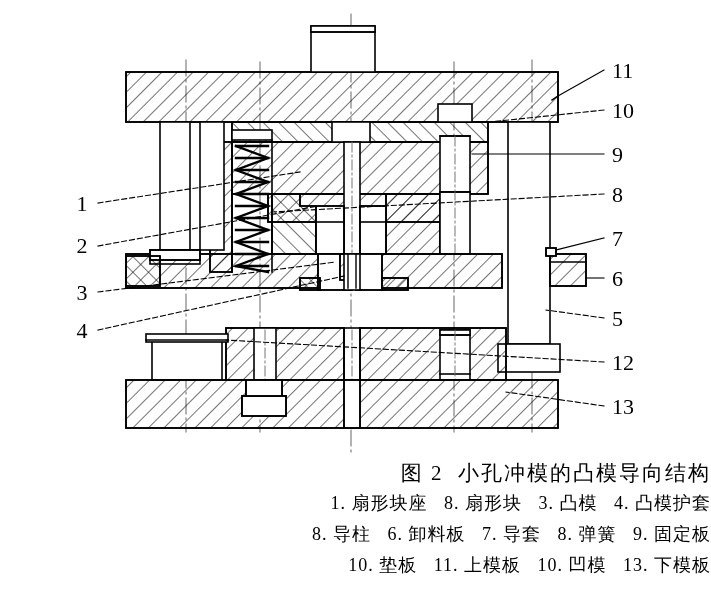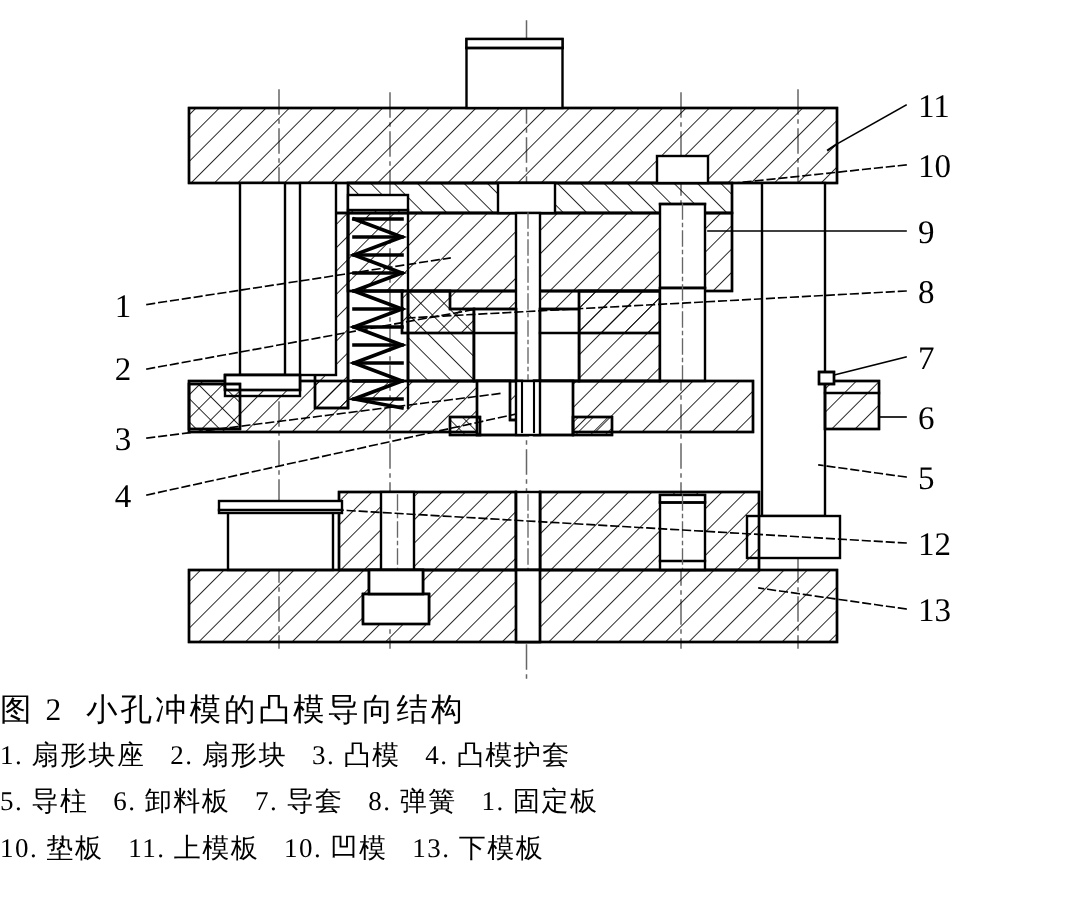--- a/index.html
+++ b/index.html
@@ -26,21 +26,21 @@
     left: 0;
     top: 0;
     width: 711px;
     height: 460px;
   }
   .caption-block {
     position: absolute;
     left: 0;
     top: 458px;
     width: 711px;
-    text-align: left;
+    text-align: right;
   }
   .caption-title {
     font-size: 21px;
     letter-spacing: 2px;
     line-height: 30px;
     white-space: pre;
   }
   .caption-legend {
     font-size: 18px;
     line-height: 31px;
@@ -305,18 +305,18 @@
       <text x="612" y="246" text-anchor="start">7</text>
       <text x="612" y="286" text-anchor="start">6</text>
       <text x="612" y="326" text-anchor="start">5</text>
       <text x="612" y="370" text-anchor="start">12</text>
       <text x="612" y="414" text-anchor="start">13</text>
     </g>
   </svg>
 
   <div class="caption-block">
     <div class="caption-title">图 2  小孔冲模的凸模导向结构</div>
-    <div class="caption-legend">1. 扇形块座   2. 扇形块   3. 凸模   4. 凸模护套</div>
-    <div class="caption-legend">5. 导柱   6. 卸料板   7. 导套   8. 弹簧   1. 固定板</div>
+    <div class="caption-legend">1. 扇形块座   8. 扇形块   3. 凸模   4. 凸模护套</div>
+    <div class="caption-legend">8. 导柱   6. 卸料板   7. 导套   8. 弹簧   9. 固定板</div>
     <div class="caption-legend">10. 垫板   11. 上模板   10. 凹模   13. 下模板</div>
   </div>
 
 </div>
 
 </body></html>

